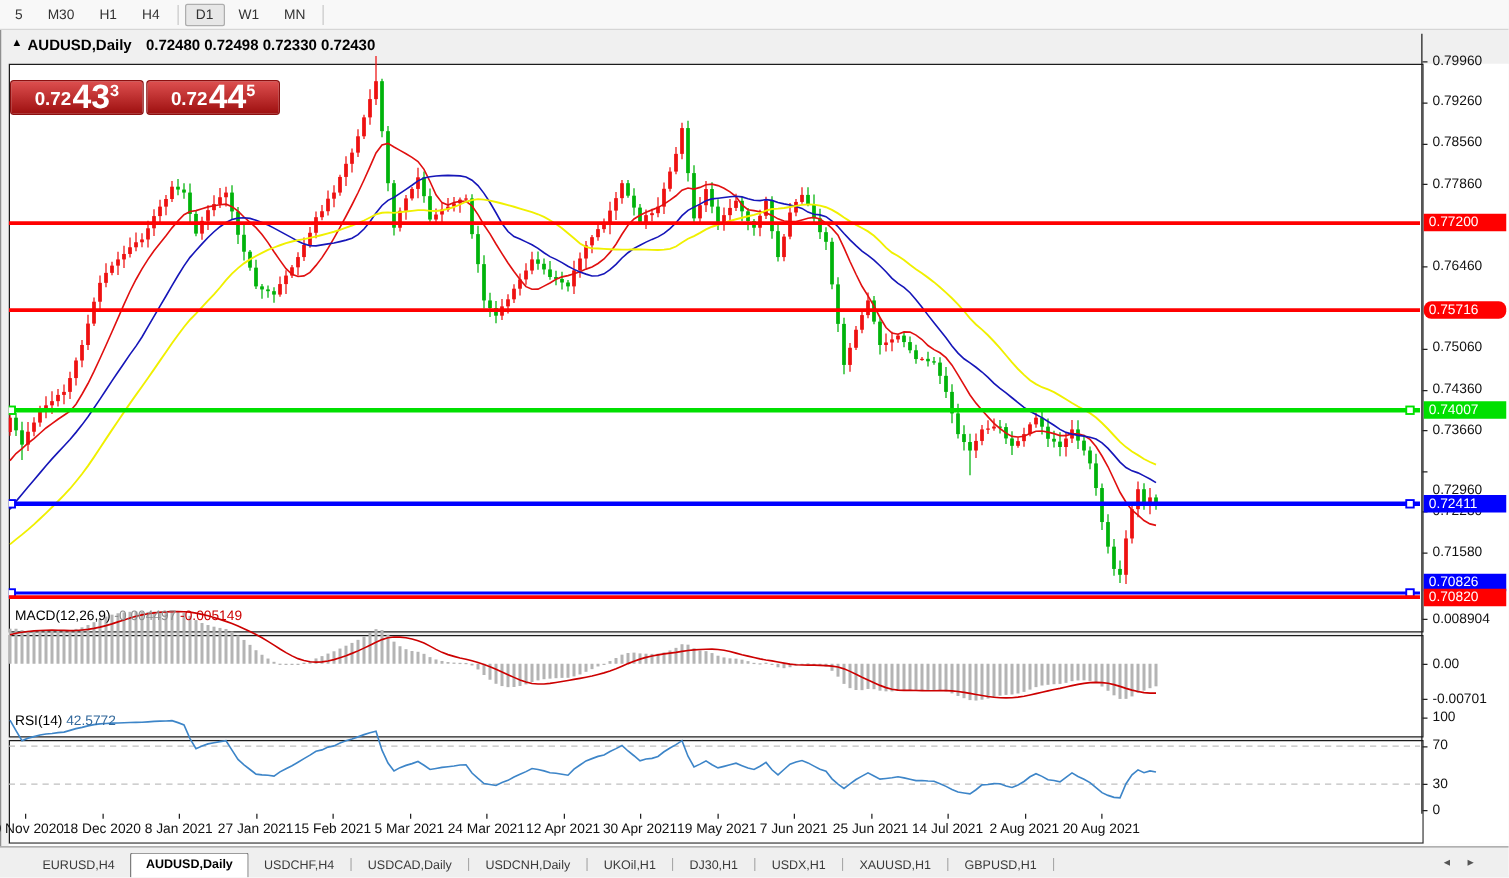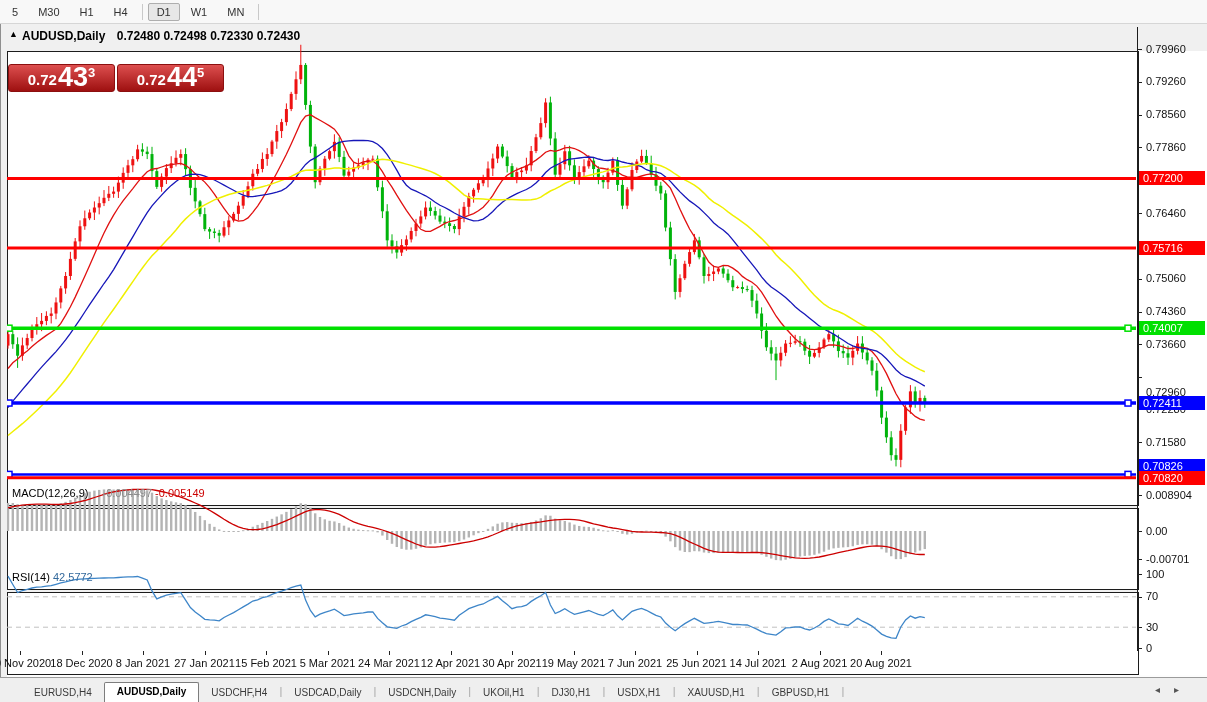--- a/index.html
+++ b/index.html
@@ -716,21 +716,21 @@
   </div>
   <div class="tp-price" style="left:109px;">
     <span class="tp-small">0.72</span>
     <span class="tp-big">44</span>
     <span class="tp-sup">5</span>
   </div>
 </div>
 
 <div class="ind-label" style="left:12px;top:487px;">
   <span>MACD(12,26,9)</span>
-  <span style="color:#8c8c8c;padding-left:11px;">-0.004497</span>
+  <span style="color:#8c8c8c;">-0.004497</span>
   <span style="color:#cc0000;">-0.005149</span>
 </div>
 <div class="ind-label" style="left:12px;top:571px;">
   <span>RSI(14)</span>
   <span style="color:#33699c;">42.5772</span>
 </div>
 
 <div id="axis-labels">
     <div class="axis-tick-mark" style="top: 49px;"></div>
     <div class="axis-tick-label" style="top: 42.5px;">0.79960</div>
@@ -748,21 +748,21 @@
     <div class="axis-tick-label" style="top: 305.14px;">0.74360</div>
     <div class="axis-tick-mark" style="top: 344.47px;"></div>
     <div class="axis-tick-label" style="top: 337.97px;">0.73660</div>
     <div class="axis-tick-mark" style="top: 377.3px;"></div>
     <div class="axis-tick-label" style="top: 386px;">0.72960</div>
     <div class="axis-tick-mark" style="top: 409.192px;"></div>
     <div class="axis-tick-label" style="top: 402.692px;">0.72280</div>
     <div class="axis-tick-mark" style="top: 442.022px;"></div>
     <div class="axis-tick-label" style="top: 435.522px;">0.71580</div>
     <div class="price-badge" style="top: 171.444px; background: rgb(255, 0, 0);">0.77200</div>
-    <div class="price-badge" style="top: 241.044px; background: rgb(255, 0, 0);">0.75716</div>
+    <div class="price-badge" style="top: 241.044px; background: rgb(255, 0, 0); border-radius: 6px;">0.75716</div>
     <div class="price-badge" style="top: 321.196px; background: rgb(0, 224, 0);">0.74007</div>
     <div class="price-badge" style="top: 396.048px; background: rgb(0, 0, 255);">0.72411</div>
     <div class="price-badge" style="top: 459.385px; background: rgb(0, 0, 255);">0.70826</div>
     <div class="price-badge" style="top: 470.666px; background: rgb(255, 0, 0);">0.70820</div>
     <div class="axis-tick-mark" style="top: 495px;"></div>
     <div class="axis-tick-label" style="top: 488.5px;">0.008904</div>
     <div class="axis-tick-mark" style="top: 531px;"></div>
     <div class="axis-tick-label" style="top: 524.5px;">0.00</div>
     <div class="axis-tick-mark" style="top: 559px;"></div>
     <div class="axis-tick-label" style="top: 552.5px;">-0.00701</div>

